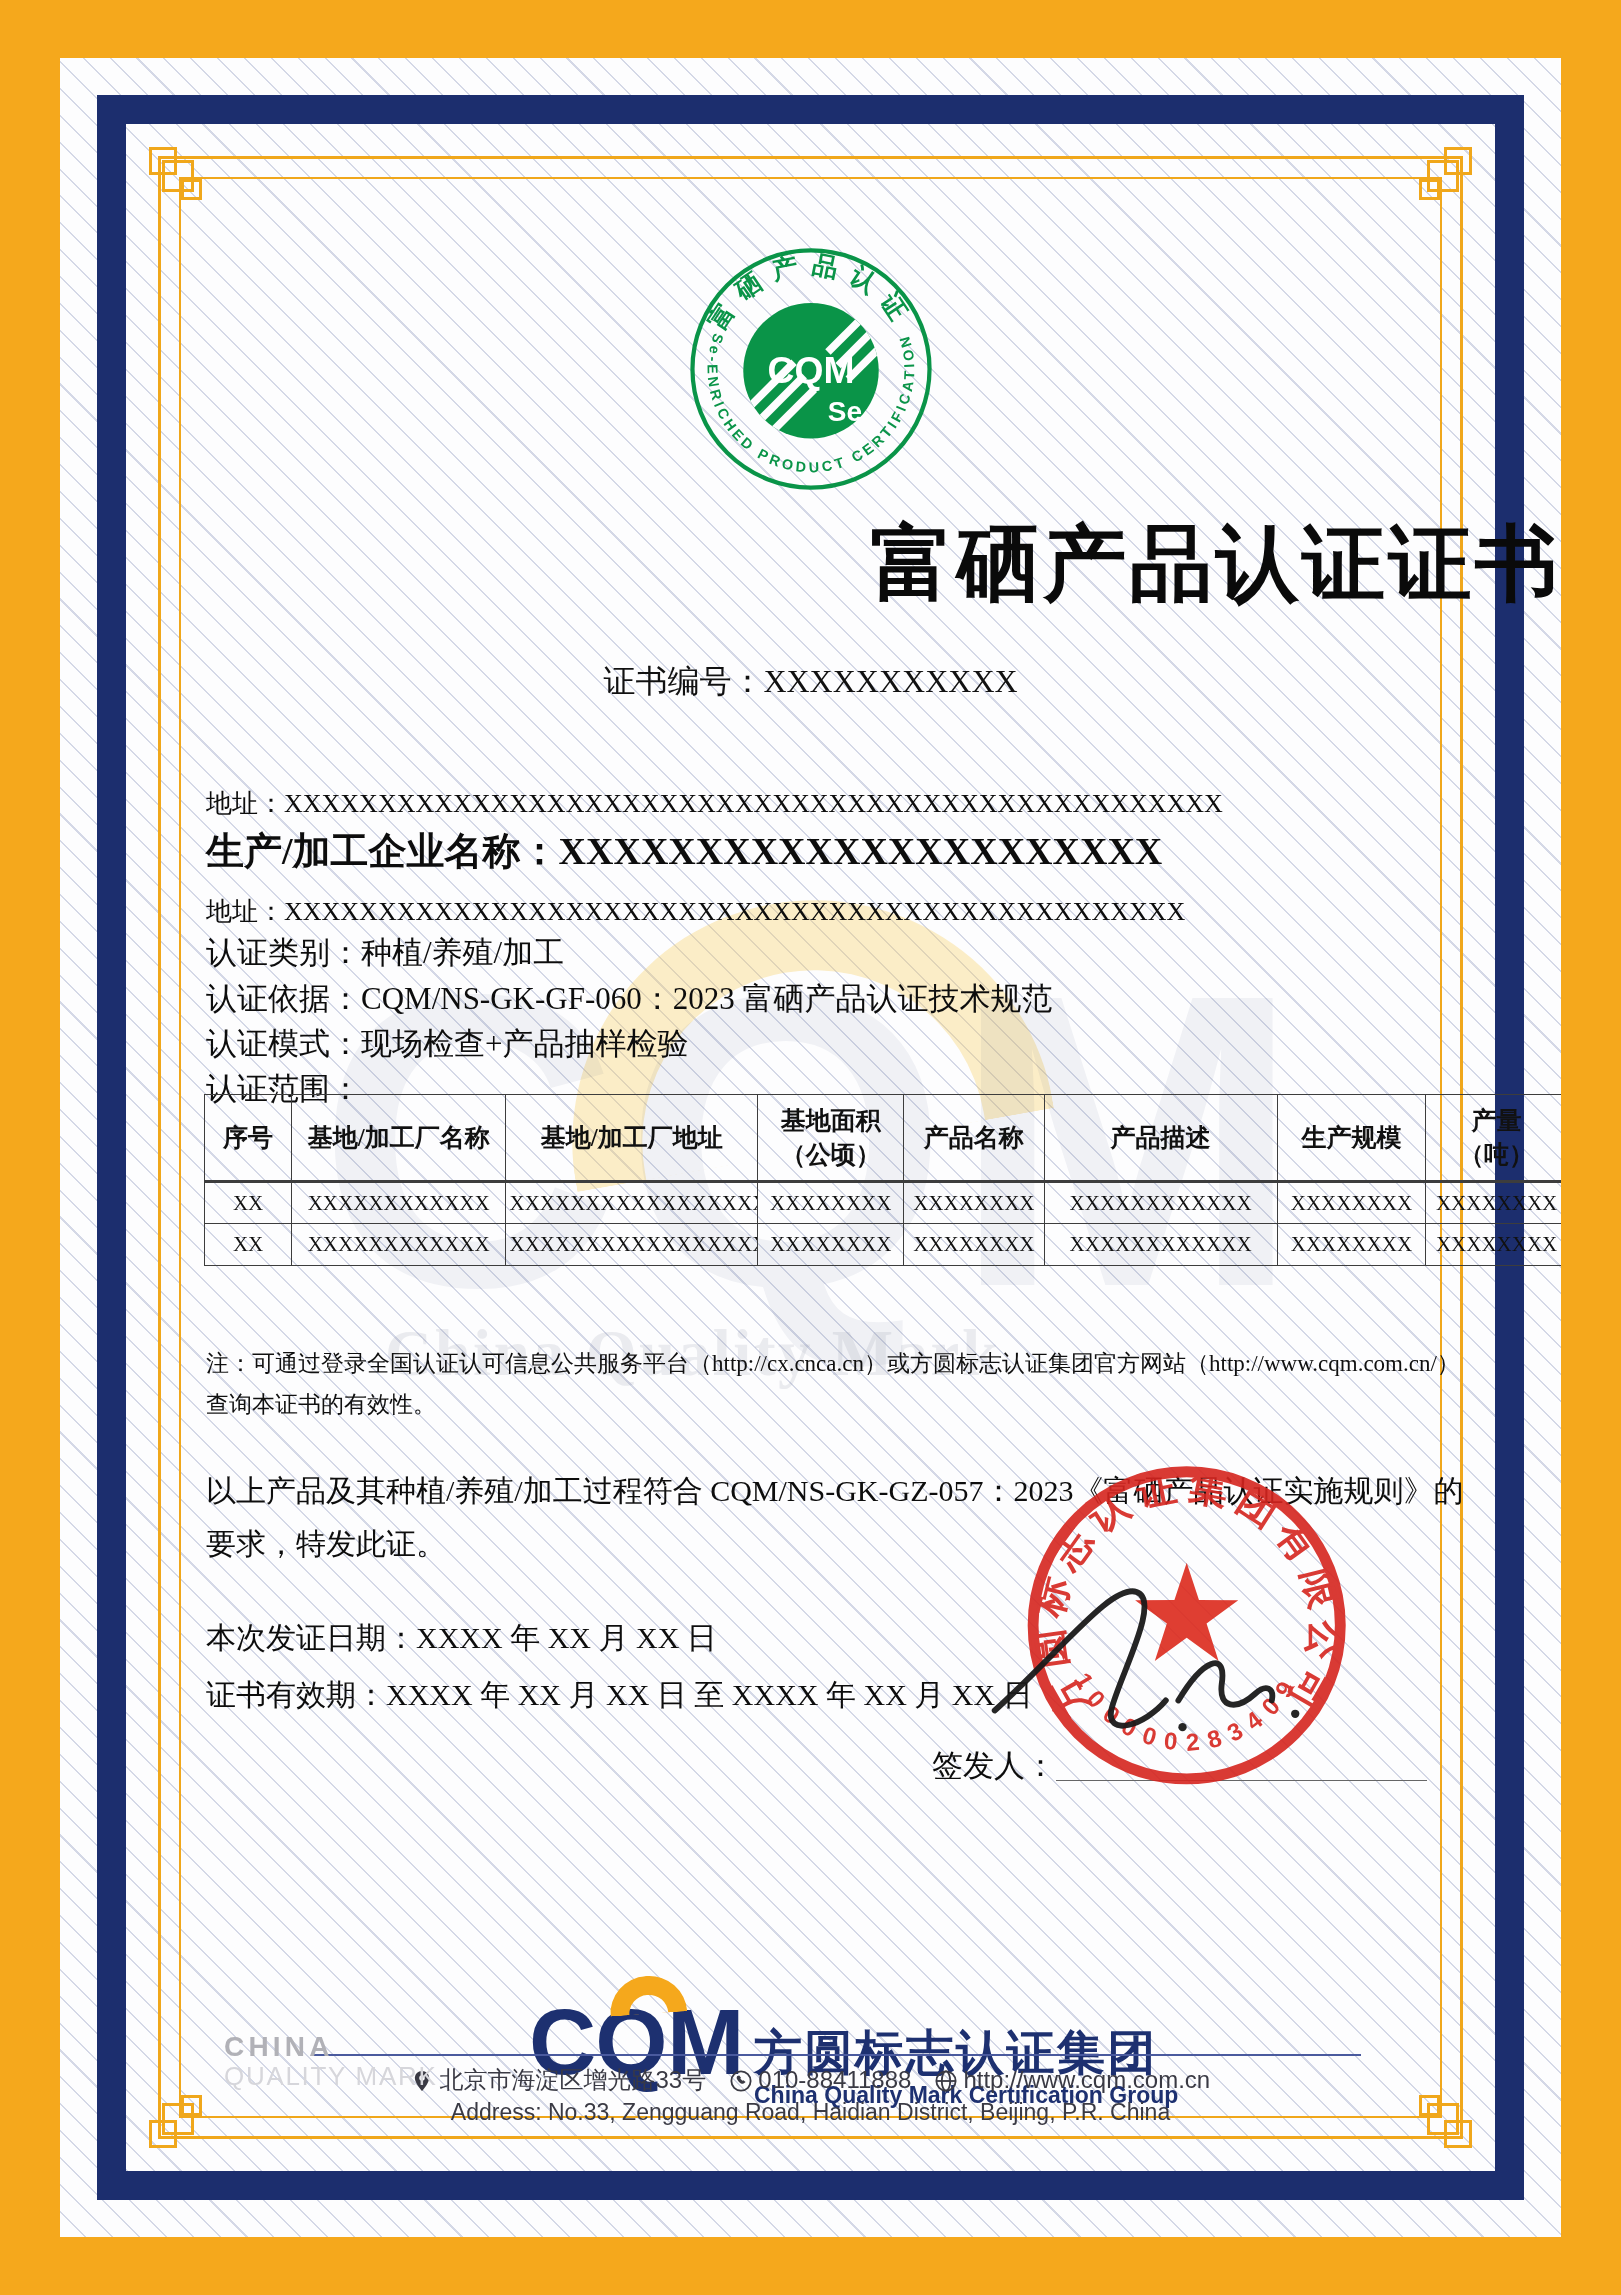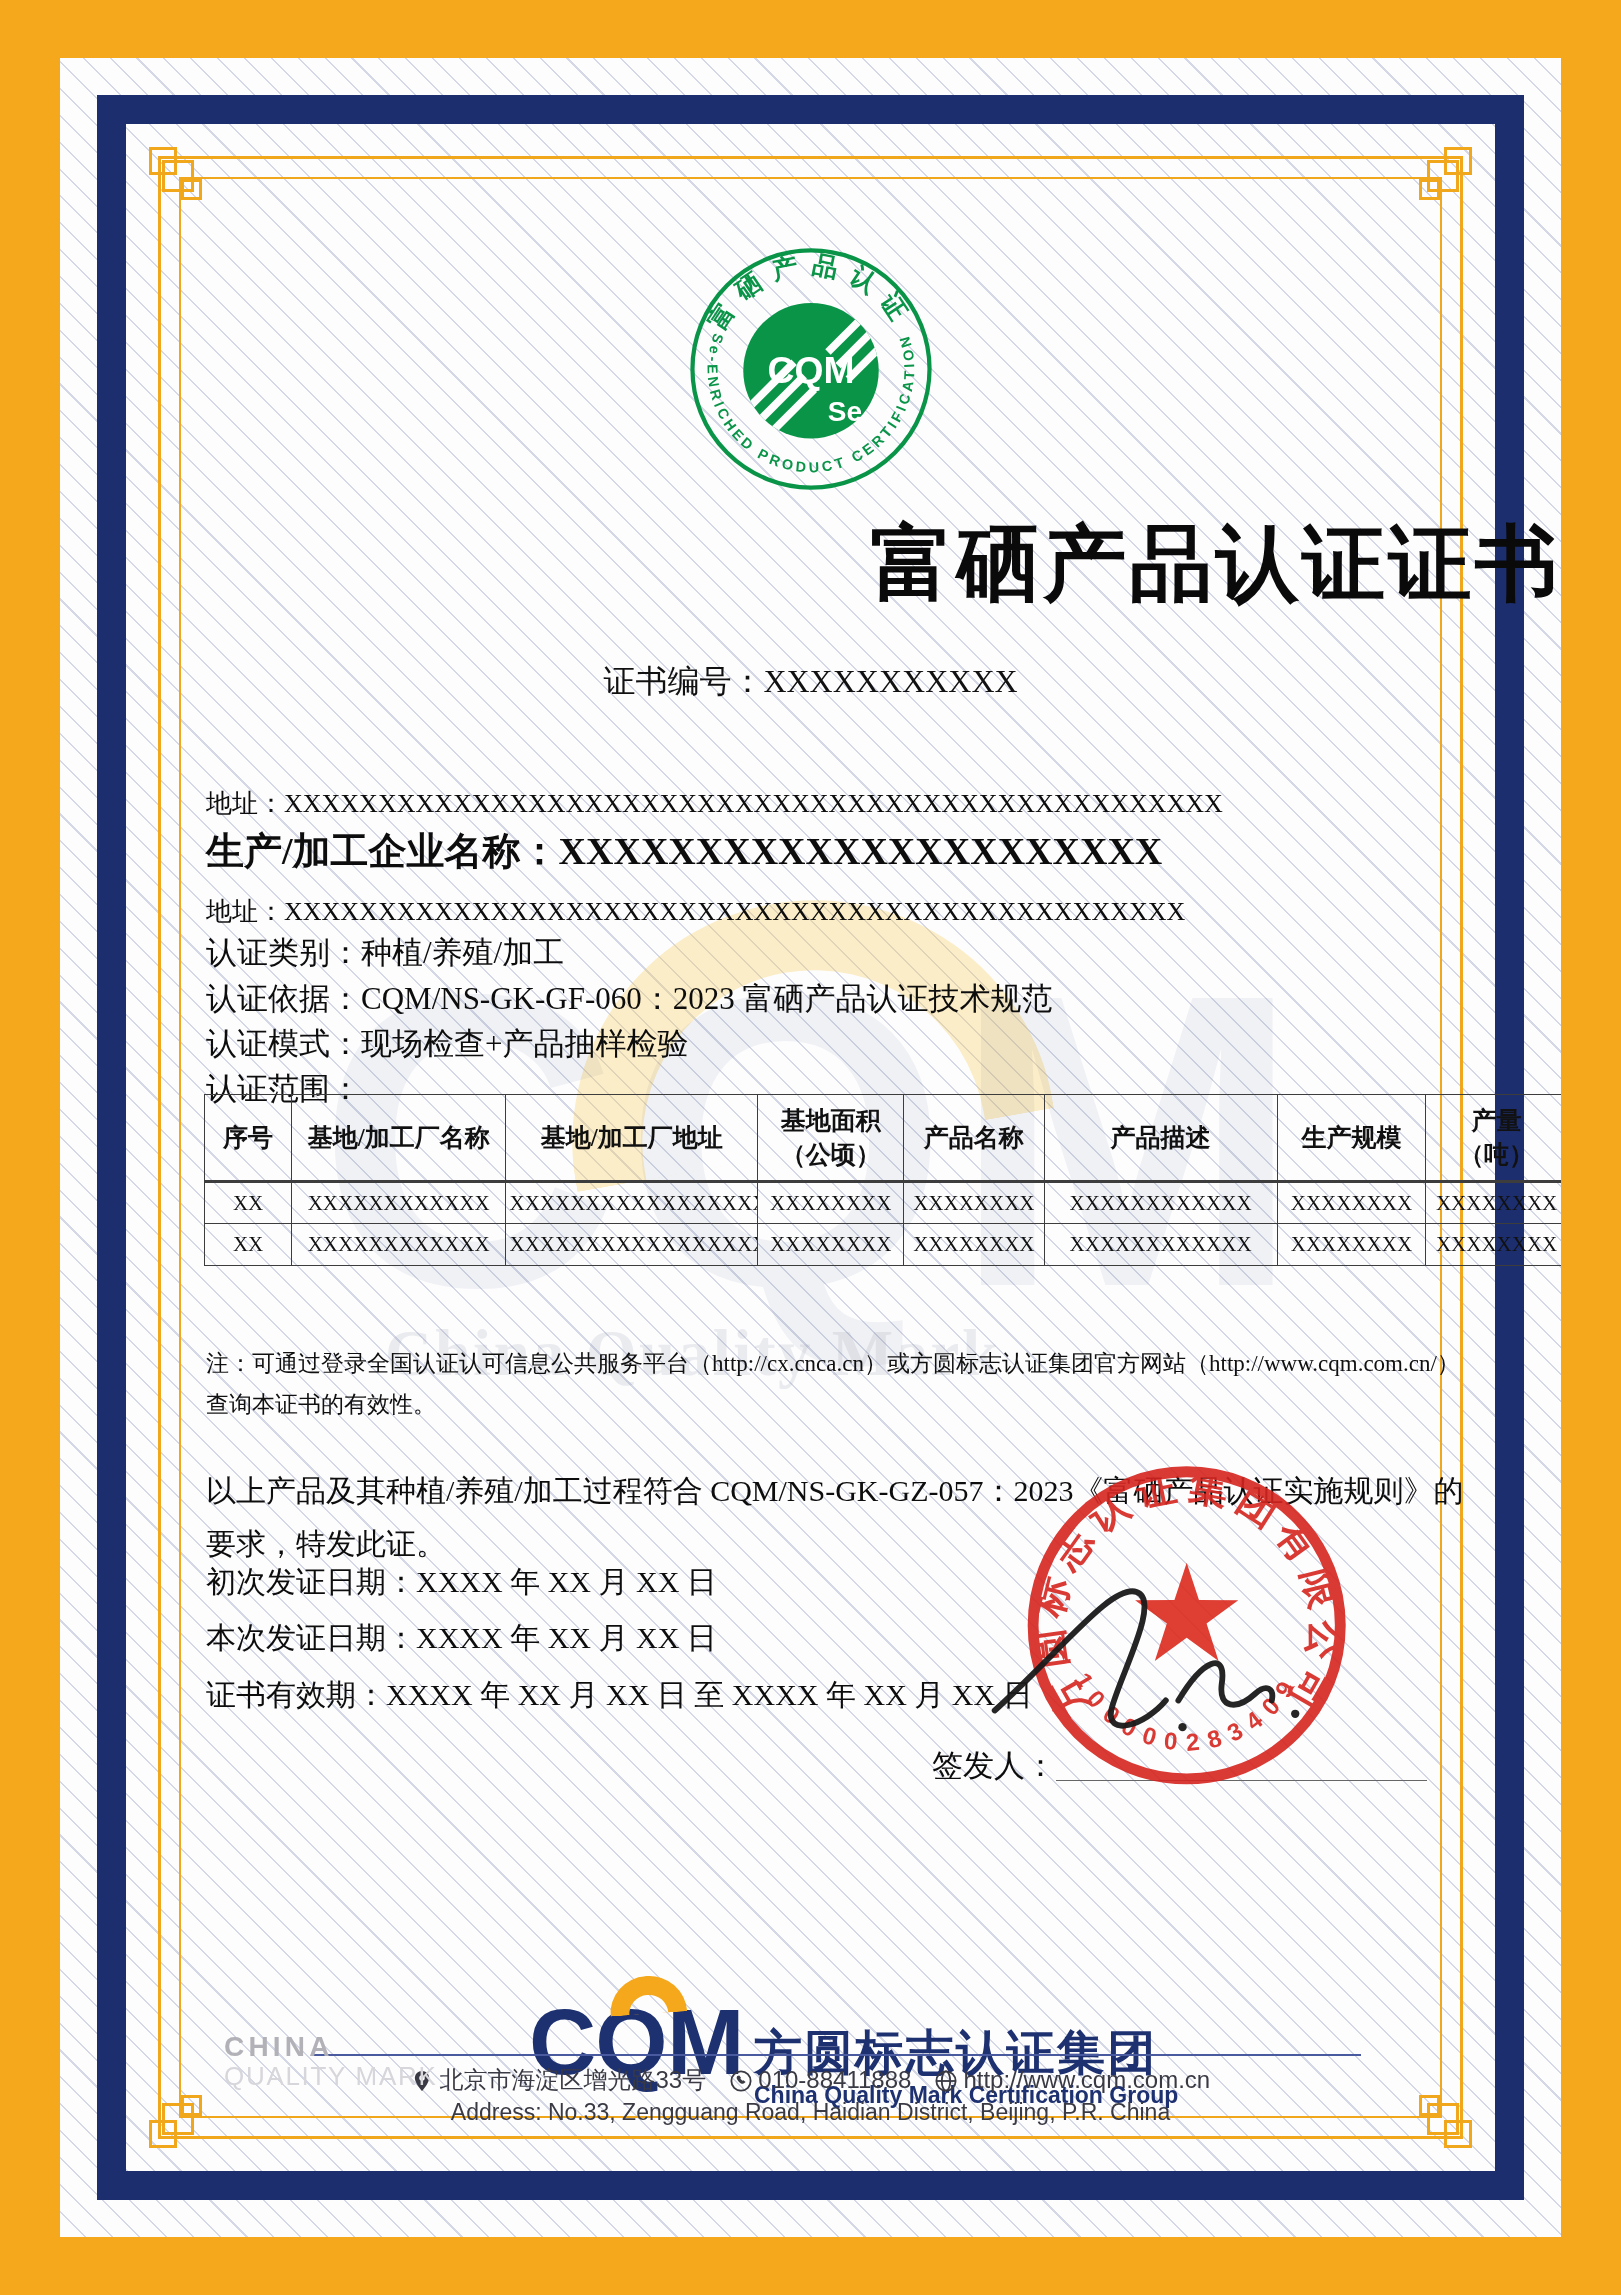--- a/index.html
+++ b/index.html
@@ -301,23 +301,20 @@
           <td>XXXXXXXXXXXX</td>
           <td>XXXXXXXX</td>
           <td>XXXXXXXX</td>
         </tr>
       </tbody>
         </table>
 
       <div class="note">注：可通过登录全国认证认可信息公共服务平台（http://cx.cnca.cn）或方圆标志认证集团官方网站（http://www.cqm.com.cn/）查询本证书的有效性。</div>
       <div class="statement">以上产品及其种植/养殖/加工过程符合 CQM/NS-GK-GZ-057：2023《富硒产品认证实施规则》的要求，特发此证。</div>
 
-      <div class="dline d1">
-        <span>初次发证日期：</span><span>XXXX 年 XX 月 XX 日</span>
-      </div>
       <div class="dline d2">
         <span>本次发证日期：</span><span>XXXX 年 XX 月 XX 日</span>
       </div>
       <div class="dline d3">
         <span>证书有效期：</span><span>XXXX 年 XX 月 XX 日 至 XXXX 年 XX 月 XX 日</span>
       </div>
 
       <div class="sign-row">
         <span>签发人：</span><span class="sign-line"></span>
       </div>

